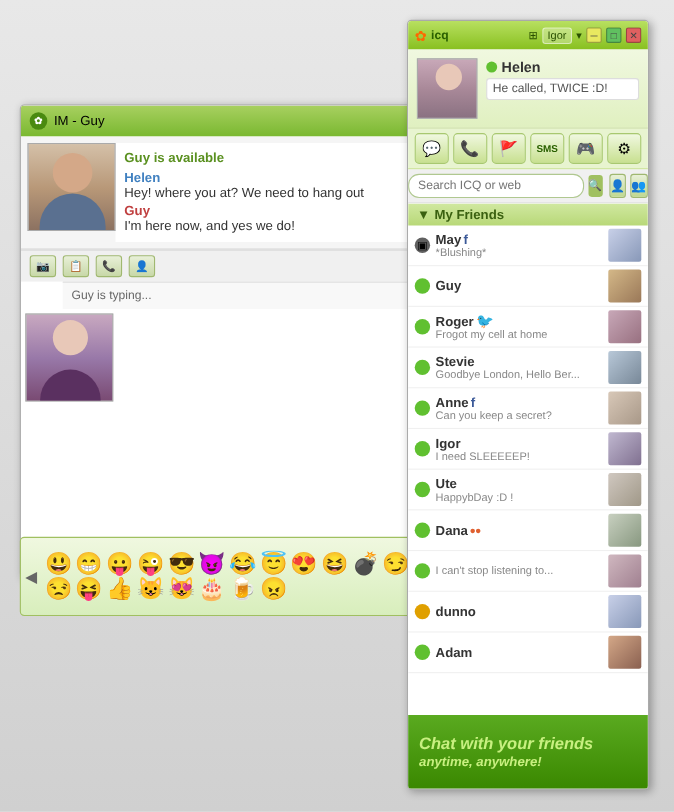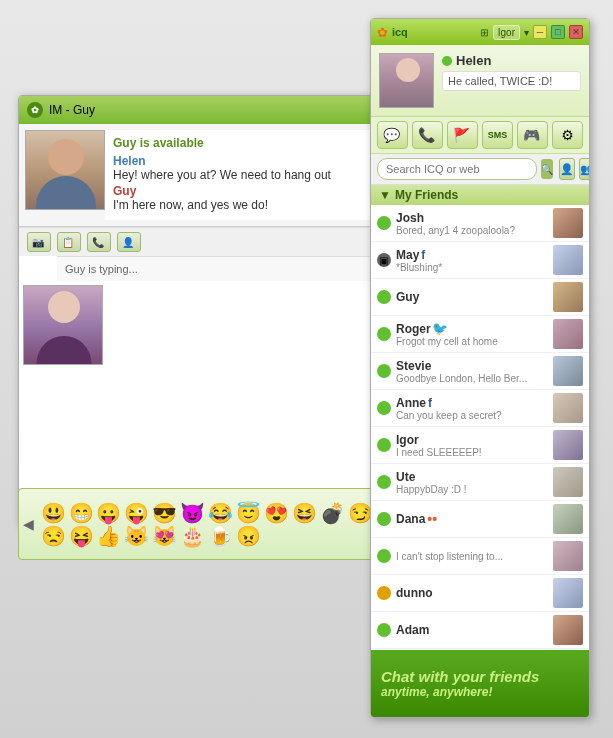--- a/index.html
+++ b/index.html
@@ -385,20 +385,21 @@
       font-size: 14px;
     }
 
     #icq-search {
       display: flex;
       align-items: center;
       padding: 4px 6px;
       background: #f0f0f0;
       border-bottom: 1px solid #ddd;
       gap: 4px;
+      justify-content: center;
     }
     #icq-search-input {
       flex: 1;
       height: 22px;
       border: 1px solid #b0c890;
       border-radius: 10px;
       padding: 0 8px;
       font-size: 11px;
       background: #fff;
       outline: none;
@@ -631,28 +632,20 @@
       <span>👥</span>
     </div>
   </div>
 
   <div id="icq-friends-section">
     <div class="friends-header">
       <span>▼</span>
       <span>My Friends</span>
     </div>
 
-    <div class="friend-item">
-      <div class="friend-status-icon status-online"></div>
-      <div class="friend-info">
-        <div class="friend-name">Josh</div>
-        <div class="friend-status">Bored, any1 4 zoopaloola?</div>
-      </div>
-      <div class="friend-avatar-small fa1"></div>
-    </div>
 
     <div class="friend-item">
       <div class="friend-status-icon status-mobile">▣</div>
       <div class="friend-info">
         <div class="friend-name" style="display:flex;align-items:center;">
           <span>May</span>
           <span class="fb-icon">f</span>
         </div>
         <div class="friend-status">*Blushing*</div>
       </div>

